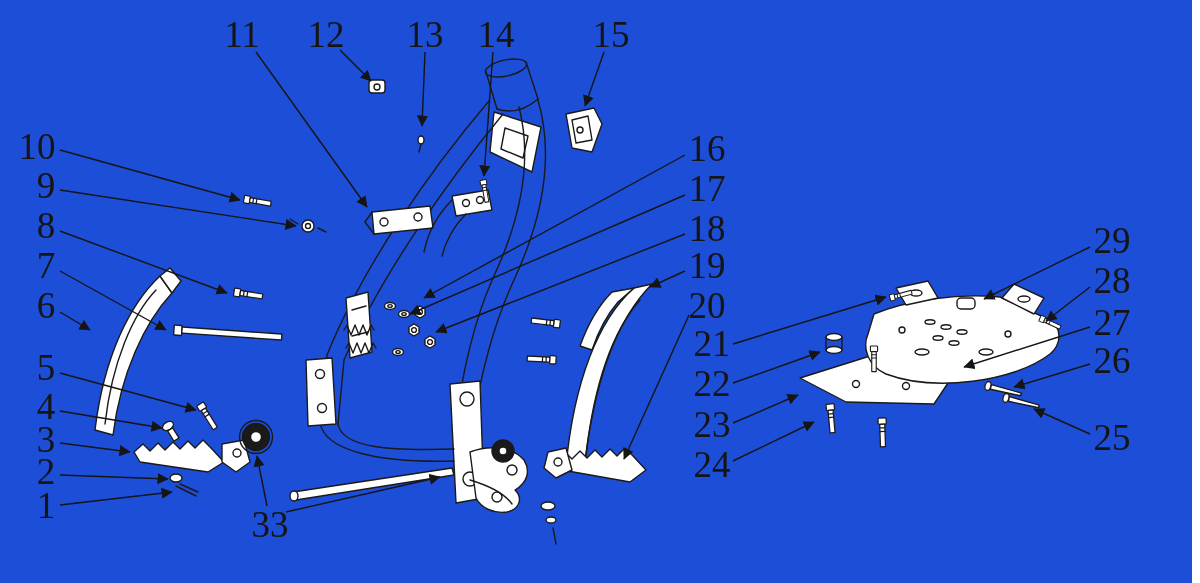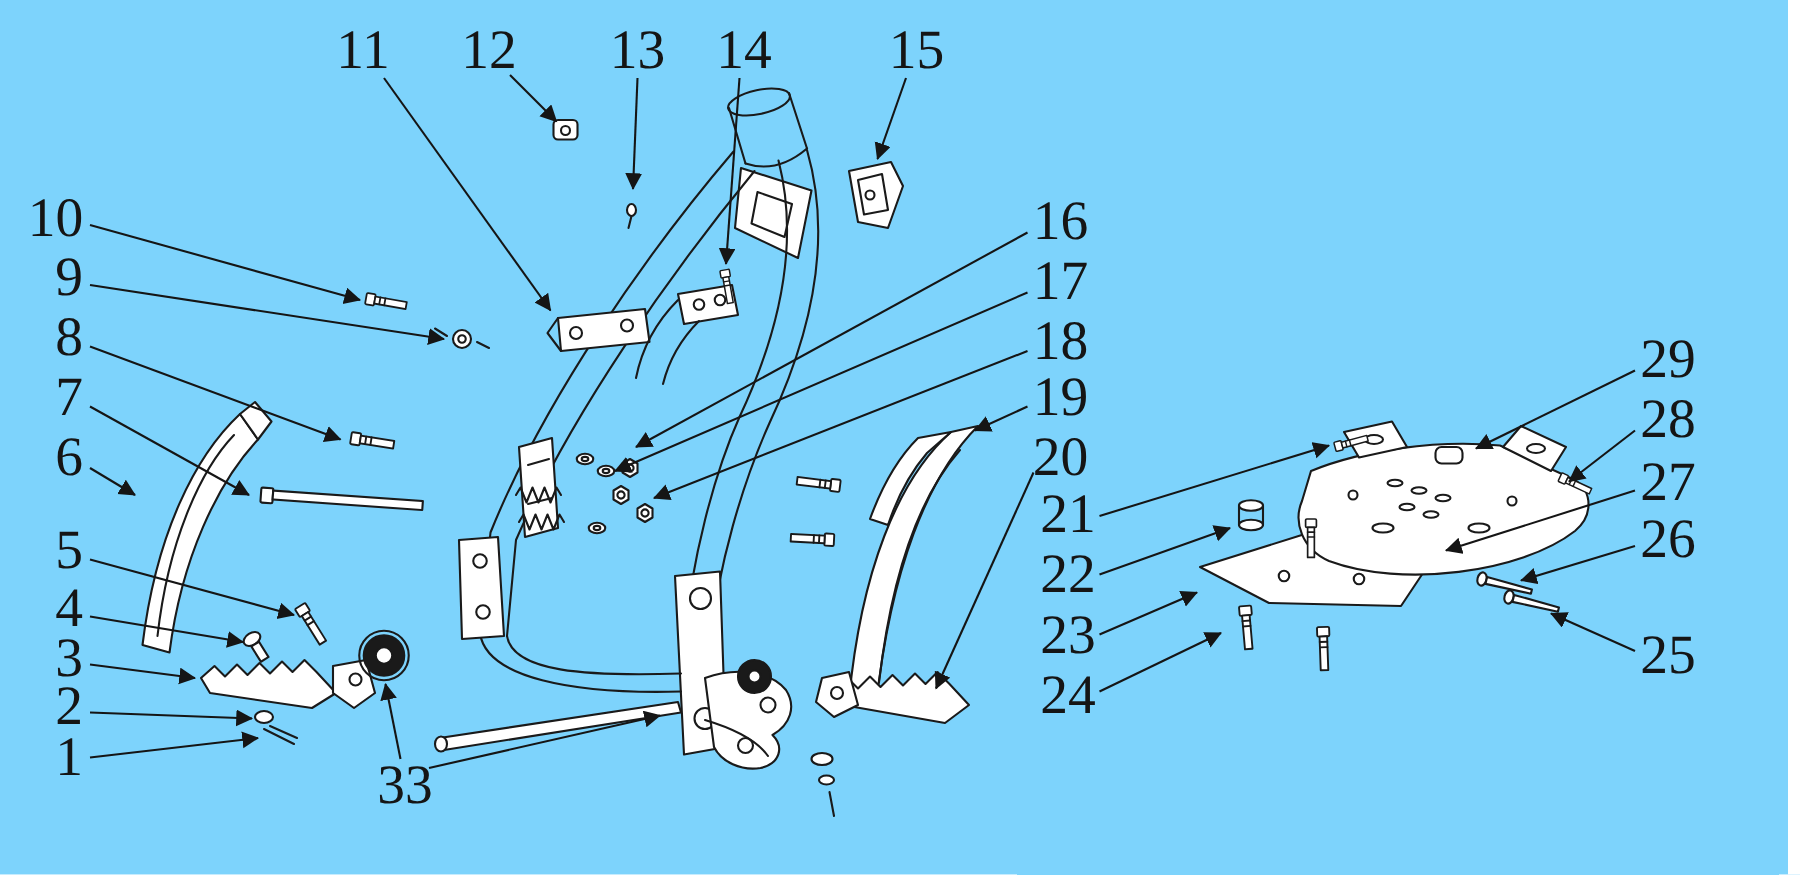--- a/index.html
+++ b/index.html
@@ -8,21 +8,21 @@
     background: #ffffff;
     width: 1200px;
     height: 583px;
     overflow: hidden;
     font-family: "Liberation Serif", serif;
   }
   #stage {
     position: relative;
     width: 1192px;
     height: 583px;
-    background: #7dd3fc;
+    background: #1d4ed8;
   }
   svg { display: block; }
   .callout-label {
     font-family: "Liberation Serif", "DejaVu Serif", serif;
     font-size: 37px;
     fill: #151515;
     text-anchor: middle;
     dominant-baseline: central;
   }
   .leader {

